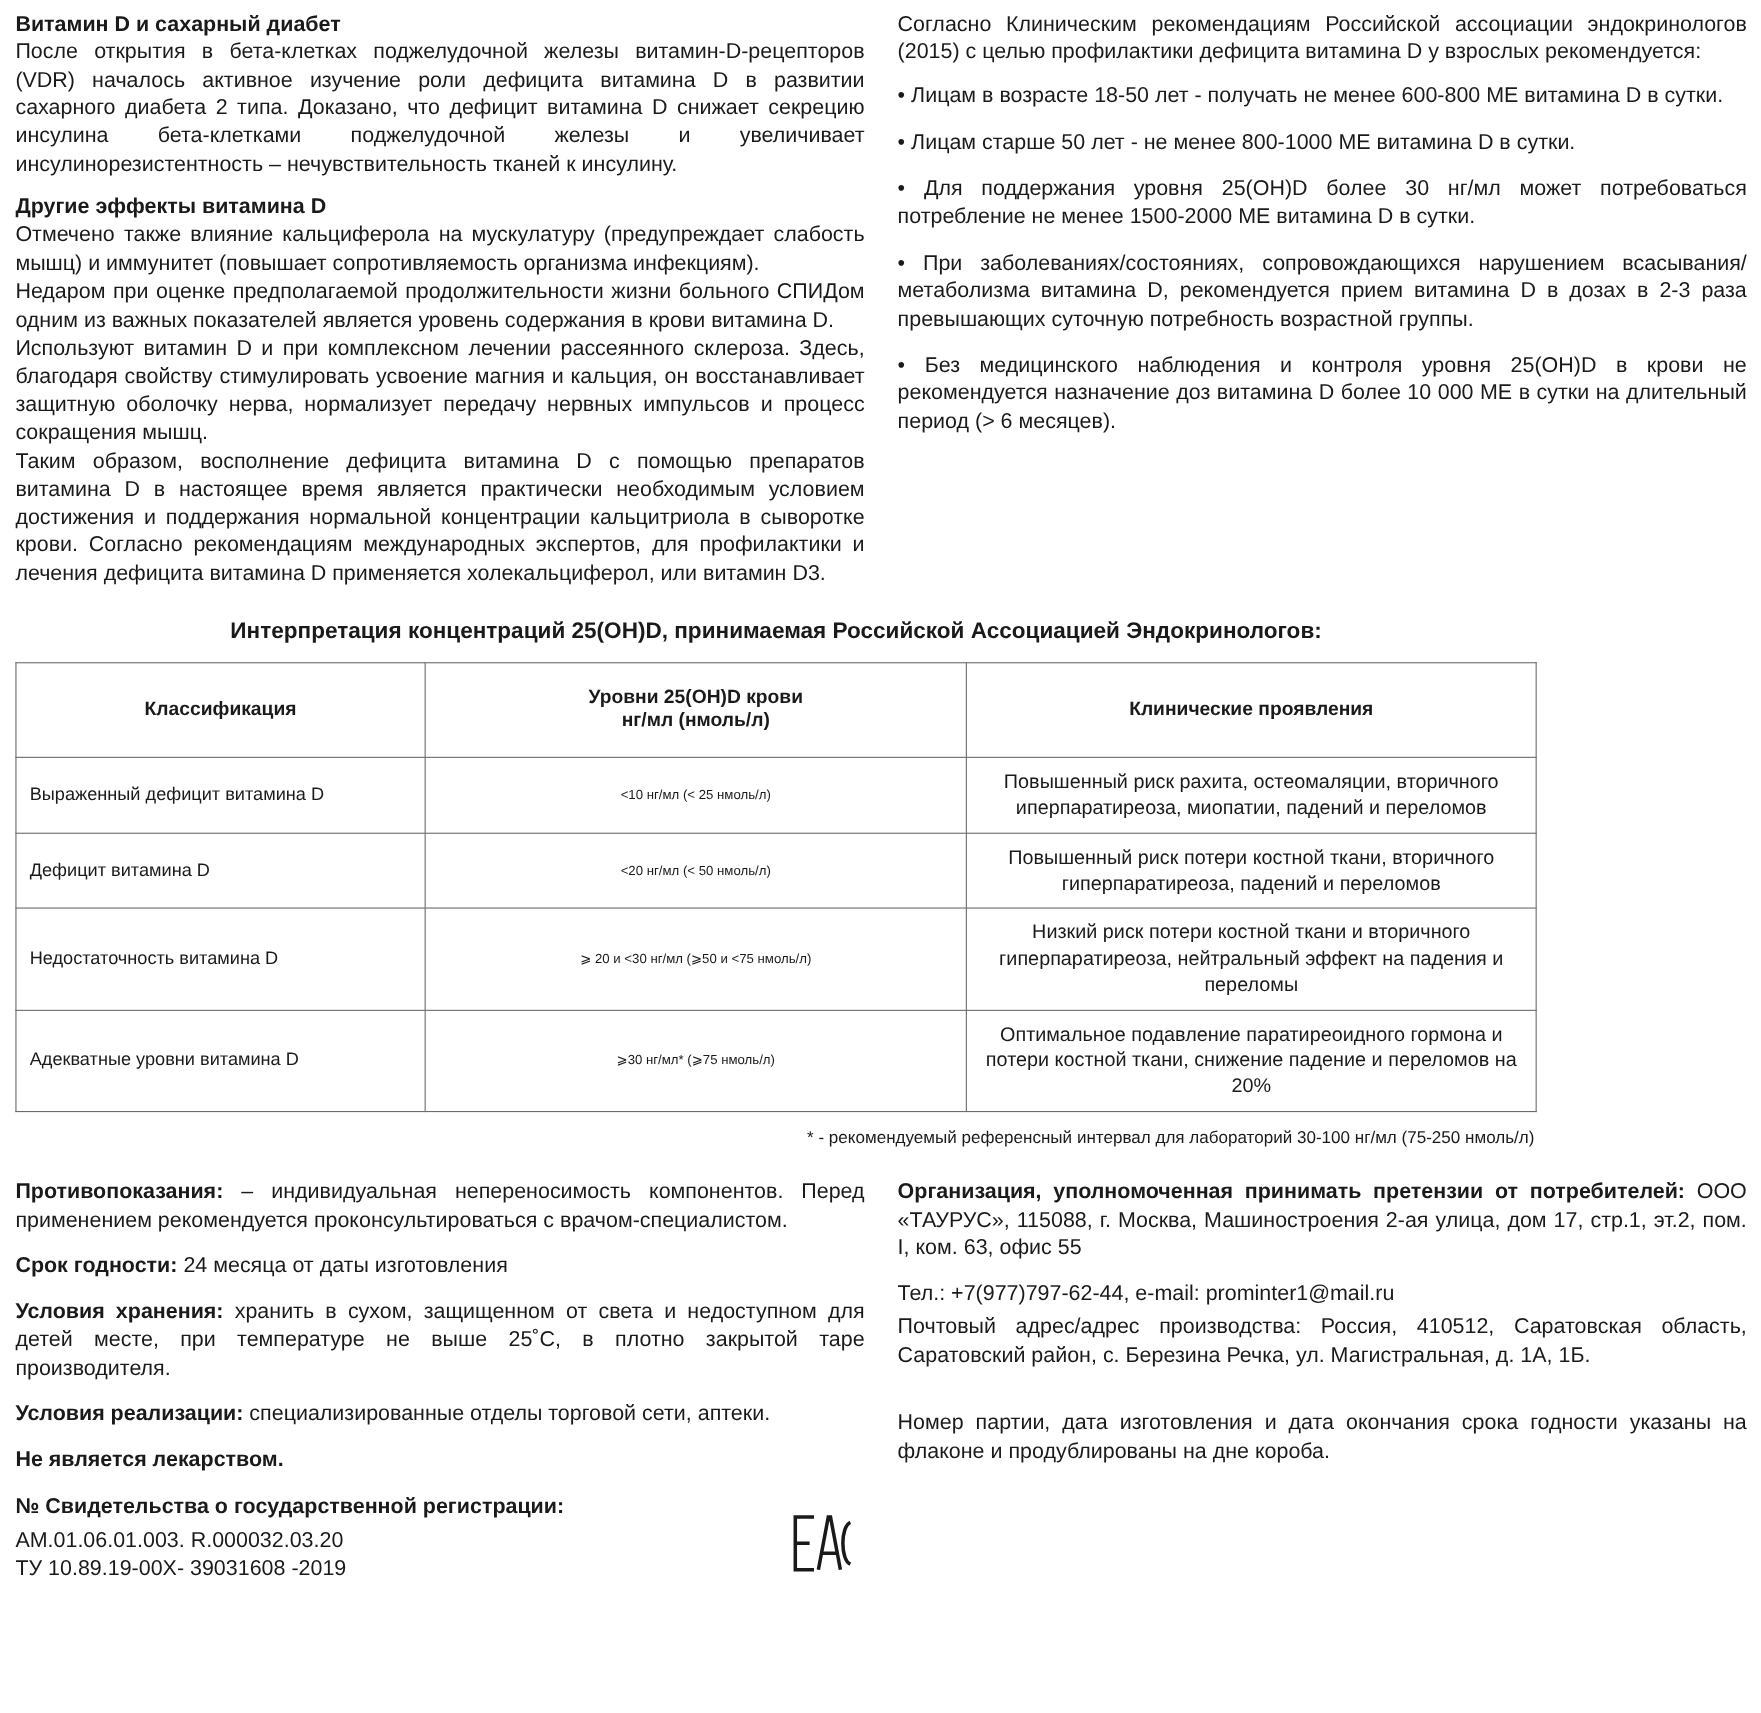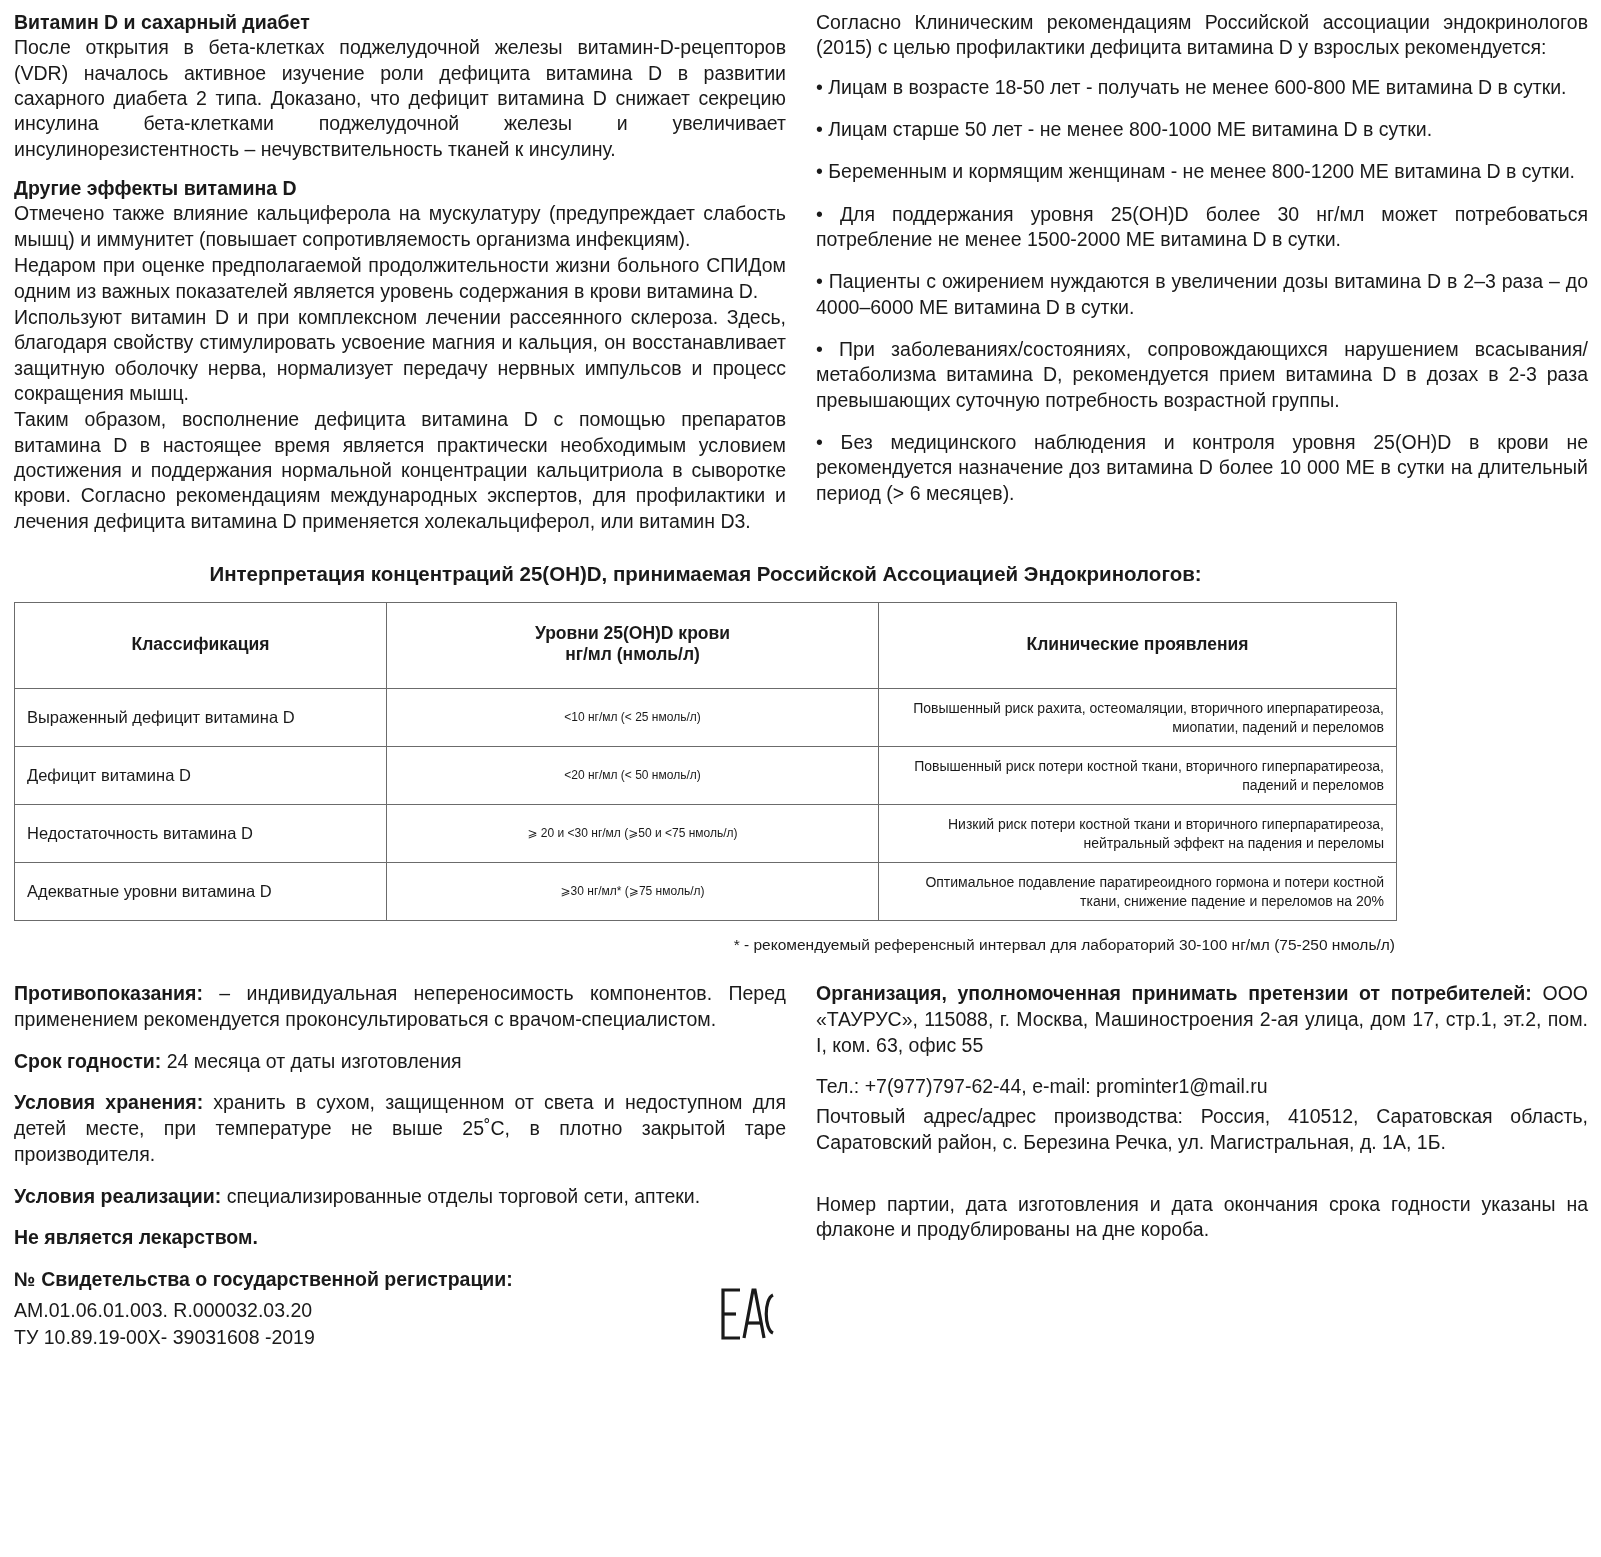--- a/index.html
+++ b/index.html
@@ -89,22 +89,22 @@
     text-align: left;
     line-height: 1.30;
     padding: 14px 12px;
   }
   td.c-level {
     font-size: 12px;
     text-align: center;
     line-height: 1.30;
   }
   td.c-clin {
-    font-size: 14px;
-    text-align: right;
+    font-size: 18px;
+    text-align: center;
     line-height: 1.32;
     padding: 14px 12px 14px 14px;
   }
   .table-note {
     text-align: right;
     font-size: 15.5px;
     margin: 14px 2px 0 0;
   }
   .bottom {
     display: flex;
@@ -154,23 +154,21 @@
       <p class="just">Недаром при оценке предполагаемой продолжительности жизни больного СПИДом одним из важных показателей является уровень содержания в крови витамина D.</p>
       <p class="just">Используют витамин D и при комплексном лечении рассеянного склероза. Здесь, благодаря свойству стимулировать усвоение магния и кальция, он восстанавливает защитную оболочку нерва, нормализует передачу нервных импульсов и процесс сокращения мышц.</p>
       <p class="just">Таким образом, восполнение дефицита витамина D с помощью препаратов витамина D в настоящее время является практически необходимым условием достижения и поддержания нормальной концентрации кальцитриола в сыворотке крови. Согласно рекомендациям международных экспертов, для профилактики и лечения дефицита витамина D применяется холекальциферол, или витамин D3.</p>
     </div>
 
     <div class="col">
       <p class="block">Согласно Клиническим рекомендациям Российской ассоциации эндокринологов (2015) с целью профилактики дефицита витамина D у взрослых рекомендуется:</p>
       <div class="bullets">
         <p>• Лицам в возрасте 18-50 лет - получать не менее 600-800 МЕ витамина D в сутки.</p>
         <p>• Лицам старше 50 лет - не менее 800-1000 МЕ витамина D в сутки.</p>
-        <p>• Беременным и кормящим женщинам - не менее 800-1200 МЕ витамина D в сутки.</p>
         <p>• Для поддержания уровня 25(ОН)D более 30 нг/мл может потребоваться потребление не менее 1500-2000 МЕ витамина D в сутки.</p>
-        <p>• Пациенты с ожирением нуждаются в увеличении дозы витамина D в 2–3 раза – до 4000–6000 МЕ витамина D в сутки.</p>
         <p>• При заболеваниях/состояниях, сопровождающихся нарушением всасывания/метаболизма витамина D, рекомендуется прием витамина D в дозах в 2-3 раза превышающих суточную потребность возрастной группы.</p>
         <p>• Без медицинского наблюдения и контроля уровня 25(ОН)D в крови не рекомендуется назначение доз витамина D более 10 000 МЕ в сутки на длительный период (&gt; 6 месяцев).</p>
       </div>
     </div>
 
   </div>
 
   <div class="table-title">Интерпретация концентраций 25(ОН)D, принимаемая Российской Ассоциацией Эндокринологов:</div>
 
   <table class="grid">

